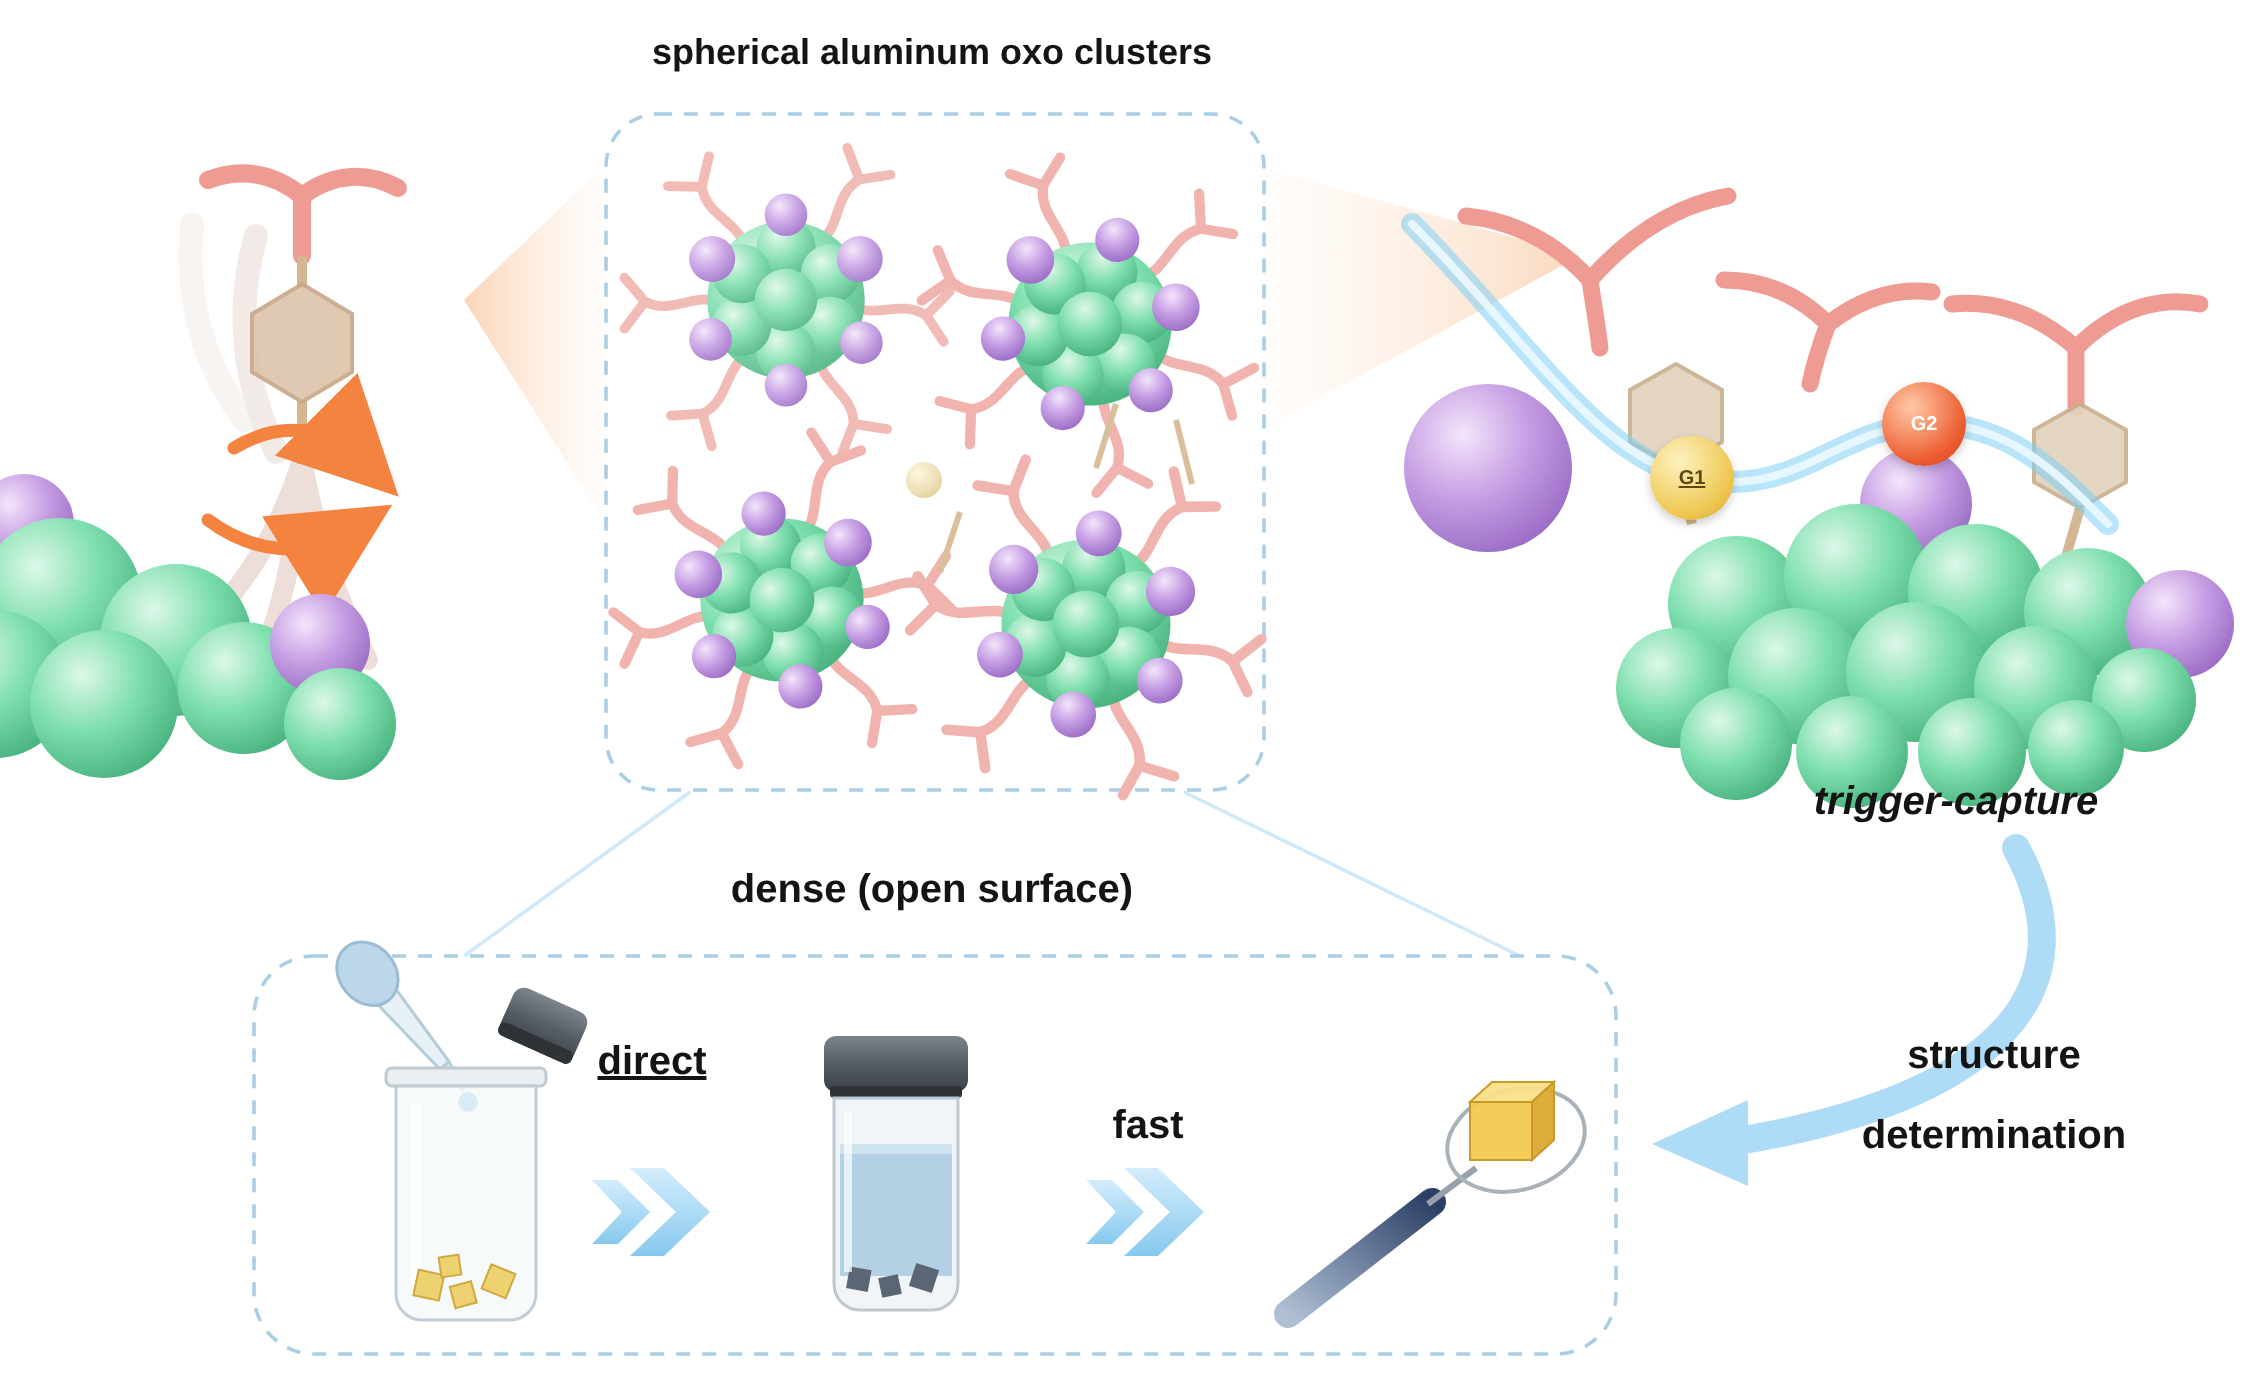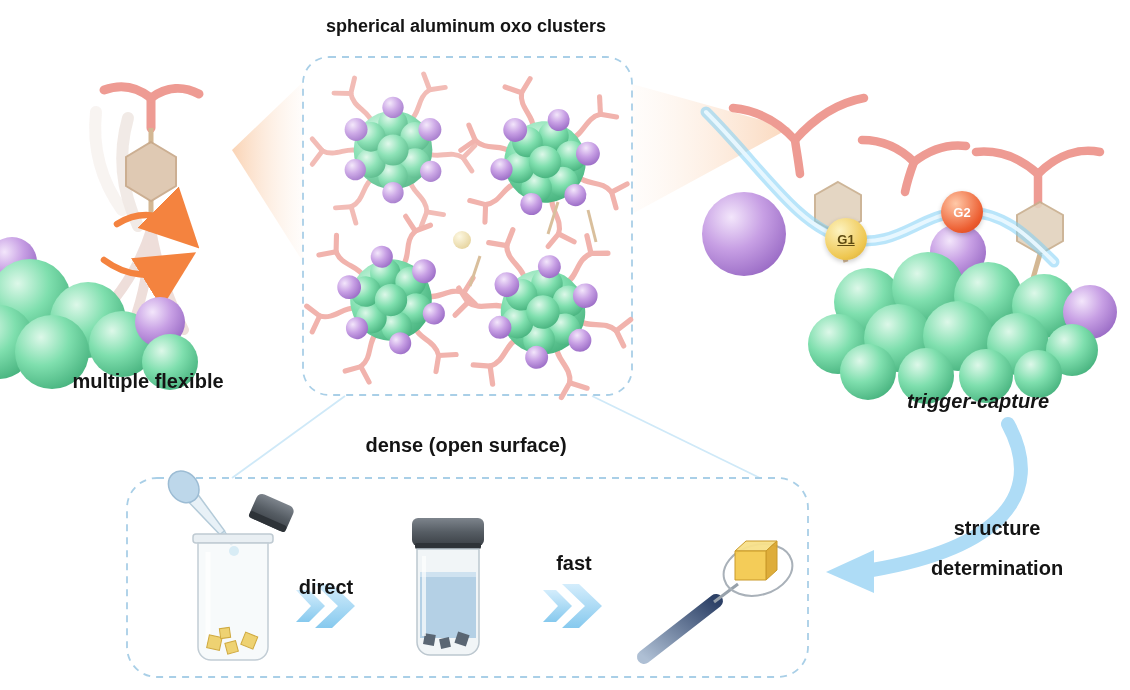--- a/index.html
+++ b/index.html
@@ -5,21 +5,21 @@
   html,body{margin:0;padding:0;background:#ffffff;}
   #canvas{position:relative;width:1130px;height:690px;background:#ffffff;overflow:hidden;
           font-family:"Liberation Sans",sans-serif;}
   #scene{position:absolute;left:0;top:0;}
   .lbl{position:absolute;font-weight:bold;color:#141414;font-size:20px;white-space:nowrap;
        transform:translateX(-50%);}
   .lbl.title{font-size:18px;}
   .outcome{position:absolute;transform:translateX(-50%);text-align:center;font-weight:bold;
            color:#141414;font-size:20px;line-height:40px;}
   .g-badge{position:absolute;width:42px;height:42px;border-radius:50%;display:flex;
-           align-items:center;justify-content:center;font-weight:bold;font-size:13px;
+           align-items:center;justify-content:center;font-weight:bold;font-size:10px;
            box-shadow:0 2px 5px rgba(0,0,0,.2);}
   .g1{background:radial-gradient(circle at 35% 30%,#fdf3c0,#eec64f 68%,#d0a232);color:#5d4a10;}
   .g2{background:radial-gradient(circle at 35% 30%,#ffc9a8,#ec5c2f 68%,#c93f1a);color:#ffffff;}
 </style>
 </head>
 <body>
 
 <div id="canvas">
 
 <svg id="scene" width="1130" height="690" viewBox="0 0 1130 690">
@@ -251,24 +251,23 @@
     </g>
   </g>
 
   <g>
     <path d="M1008,424 C1046,494 1000,548 872,570" stroke="#aedcf6" stroke-width="14" fill="none" stroke-linecap="round"></path>
     <polygon points="874,550 826,572 874,593" fill="#aedcf6"></polygon>
   </g>
 </svg>
 
 <div class="lbl title" style="left:466px;top:16px;">spherical aluminum oxo clusters</div>
-<div class="lbl" style="left:148px;top:370px;">multiple flexible</div>
 <div class="lbl" style="left:466px;top:406px;margin-top:28px;">dense (open surface)</div>
 <div class="lbl" style="left:978px;top:390px;font-style:italic;">trigger-capture</div>
-<div class="lbl" style="left:326px;top:576px;">direct</div>
+<div class="lbl" style="left:326px;top:520px;text-decoration:underline;">direct</div>
 <div class="lbl" style="left:574px;top:552px;">fast</div>
 
 <div class="outcome" style="left:997px;top:508px;">
   <div>structure</div>
   <div>determination</div>
 </div>
 
 <div class="g-badge g1" style="left:825px;top:218px;text-decoration:underline;">G1</div>
 <div class="g-badge g2" style="left:941px;top:191px;">G2</div>
 

